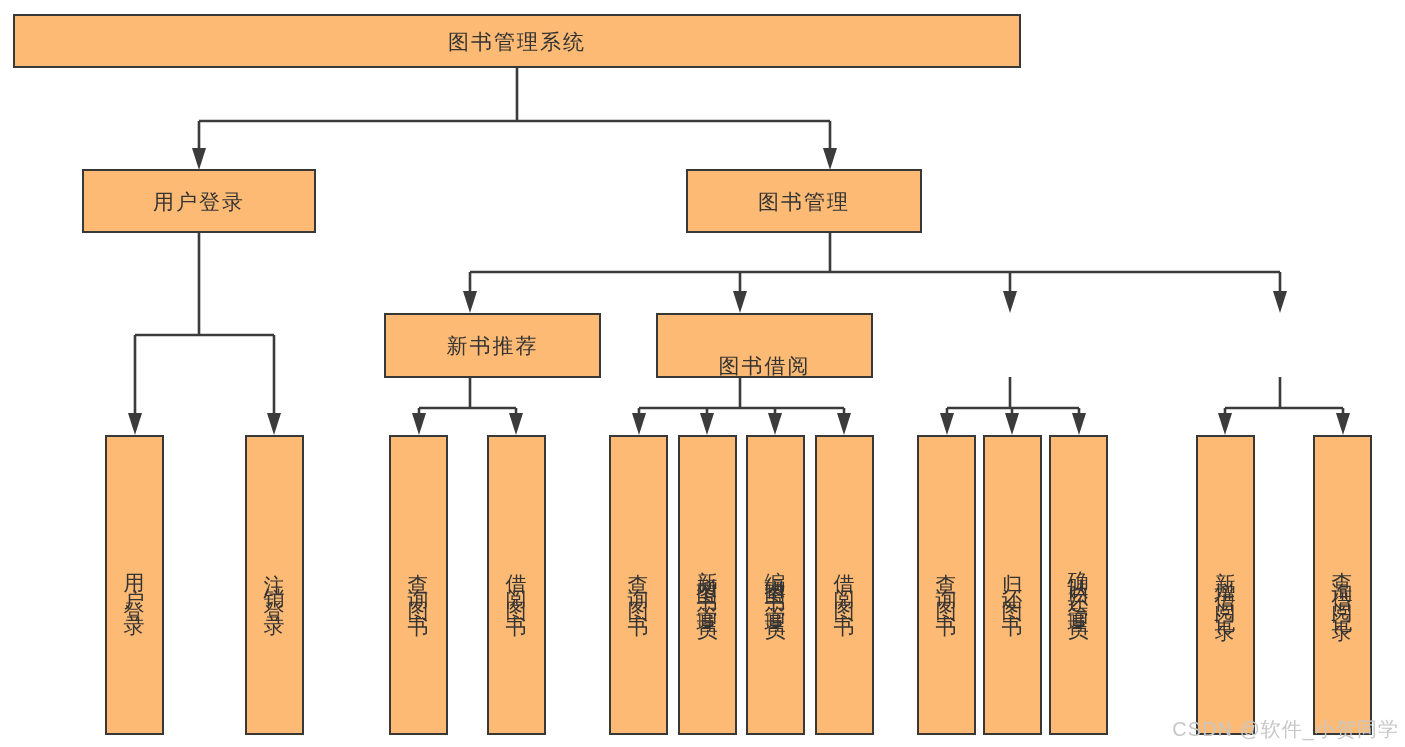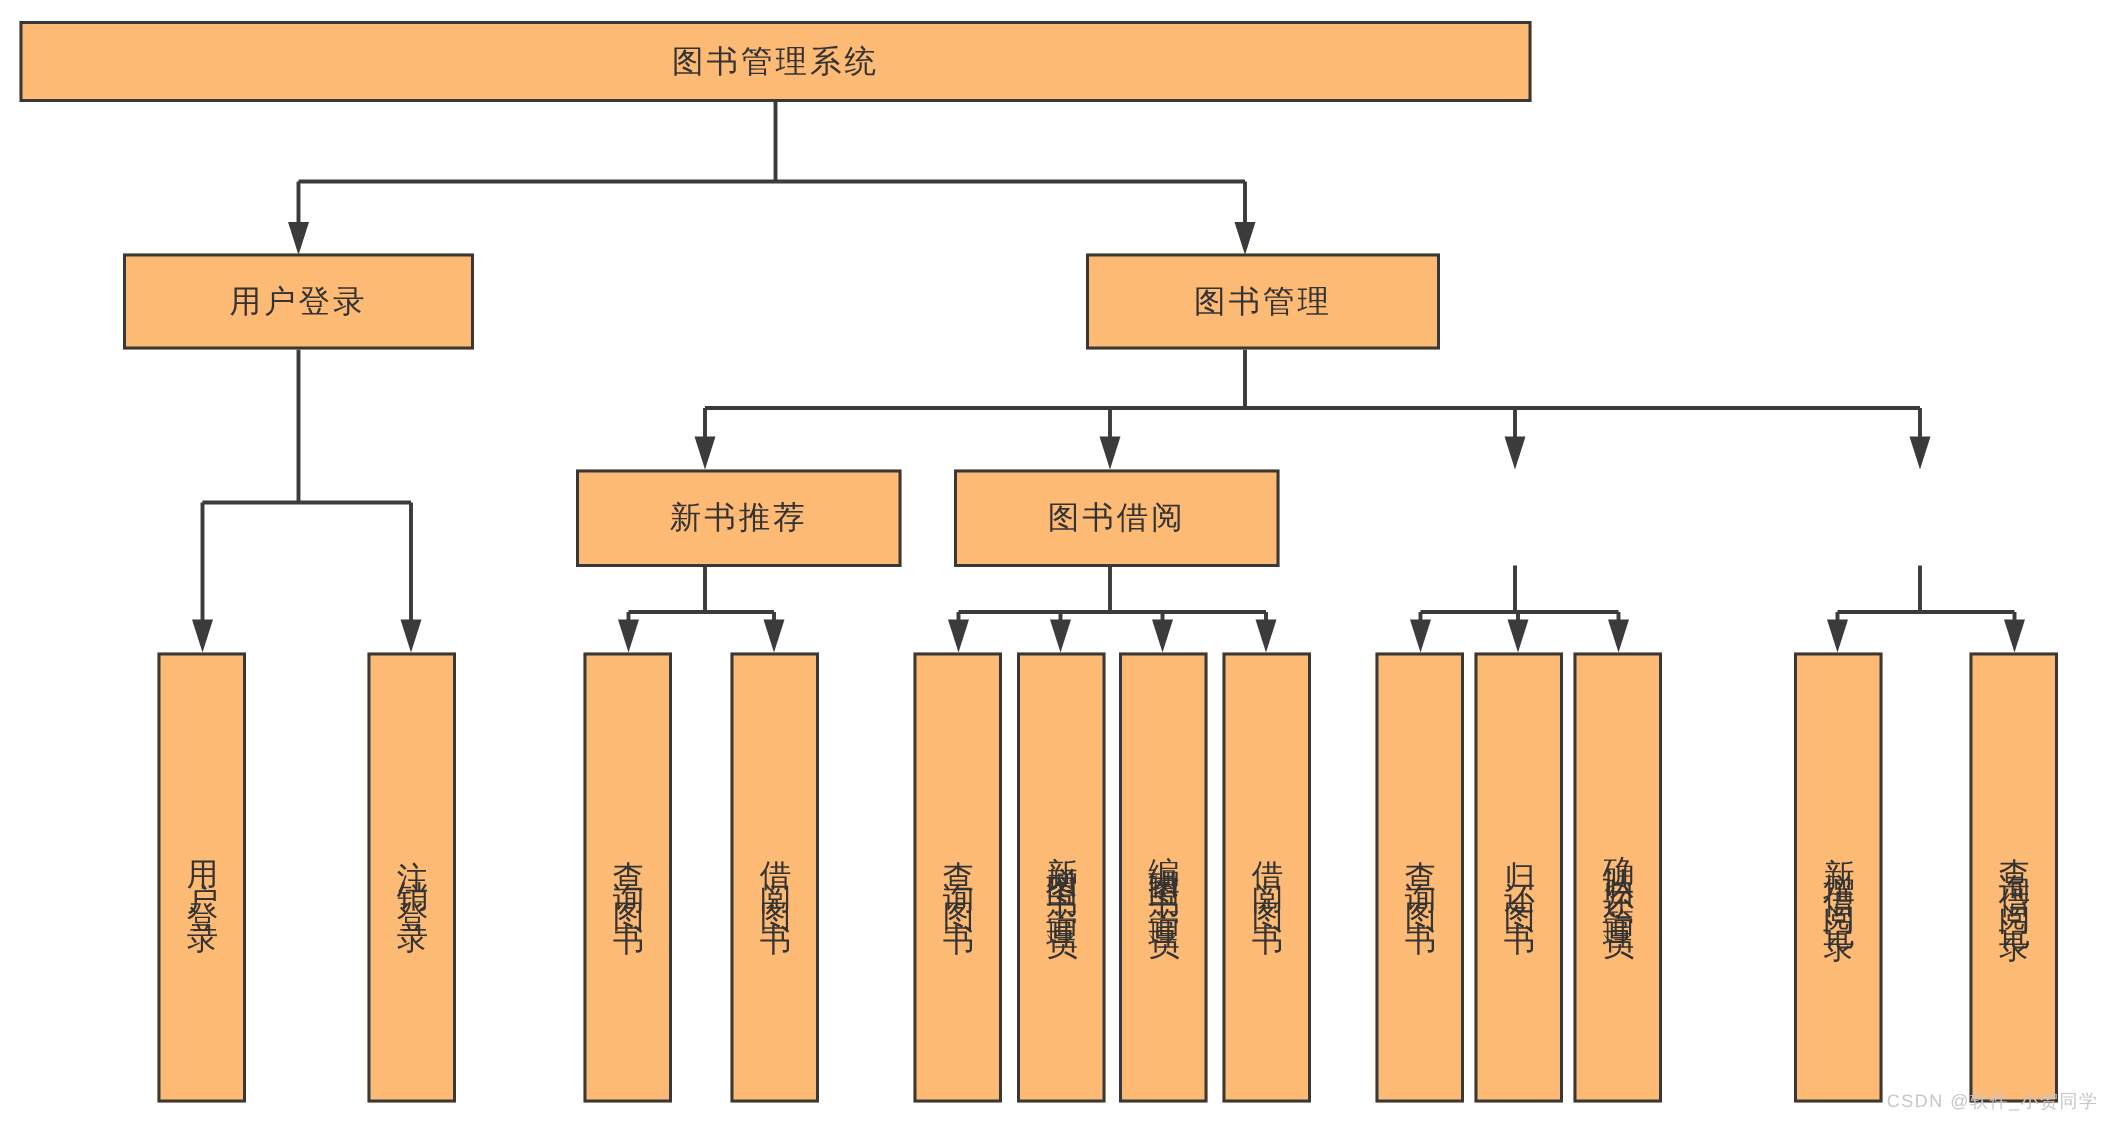--- a/index.html
+++ b/index.html
@@ -25,21 +25,21 @@
   }
   .hbox .label{letter-spacing:2px;white-space:nowrap;}
   .vbox .label{
     writing-mode:vertical-rl;
     text-orientation:mixed;
     white-space:nowrap;
   }
   .watermark{
     position:absolute;
     right:6px;bottom:4px;
-    font-size:12px;
+    font-size:20px;
     color:#c7c7c7;
     letter-spacing:1px;
     z-index:5;
     white-space:nowrap;
   }
 </style>
 </head>
 <body>
 
 <div class="canvas">
@@ -94,28 +94,28 @@
     </g>
   </svg>
 
   <div class="box hbox" style="left:13px;top:14px;width:1008px;height:54px;">
     <span class="label">图书管理系统</span>
   </div>
 
   <div class="box hbox" style="left:82px;top:169px;width:234px;height:64px;">
     <span class="label">用户登录</span>
   </div>
-  <div class="box hbox" style="left:724px;top:169px;width:236px;height:64px;">
+  <div class="box hbox" style="left:686px;top:169px;width:236px;height:64px;">
     <span class="label">图书管理</span>
   </div>
 
   <div class="box hbox" style="left:384px;top:313px;width:217px;height:65px;">
     <span class="label">新书推荐</span>
   </div>
-  <div class="box hbox" style="left:636px;top:313px;width:217px;height:65px;">
+  <div class="box hbox" style="left:656px;top:313px;width:217px;height:65px;align-items:flex-end;">
     <span class="label">图书借阅</span>
   </div>
 
   <div class="box vbox" style="left:105px;top:435px;width:59px;height:300px;">
     <span class="label" style="letter-spacing: 14px;">用户登录</span>
   </div>
   <div class="box vbox" style="left:245px;top:435px;width:59px;height:300px;">
     <span class="label" style="letter-spacing: 14px;">注销登录</span>
   </div>
 

